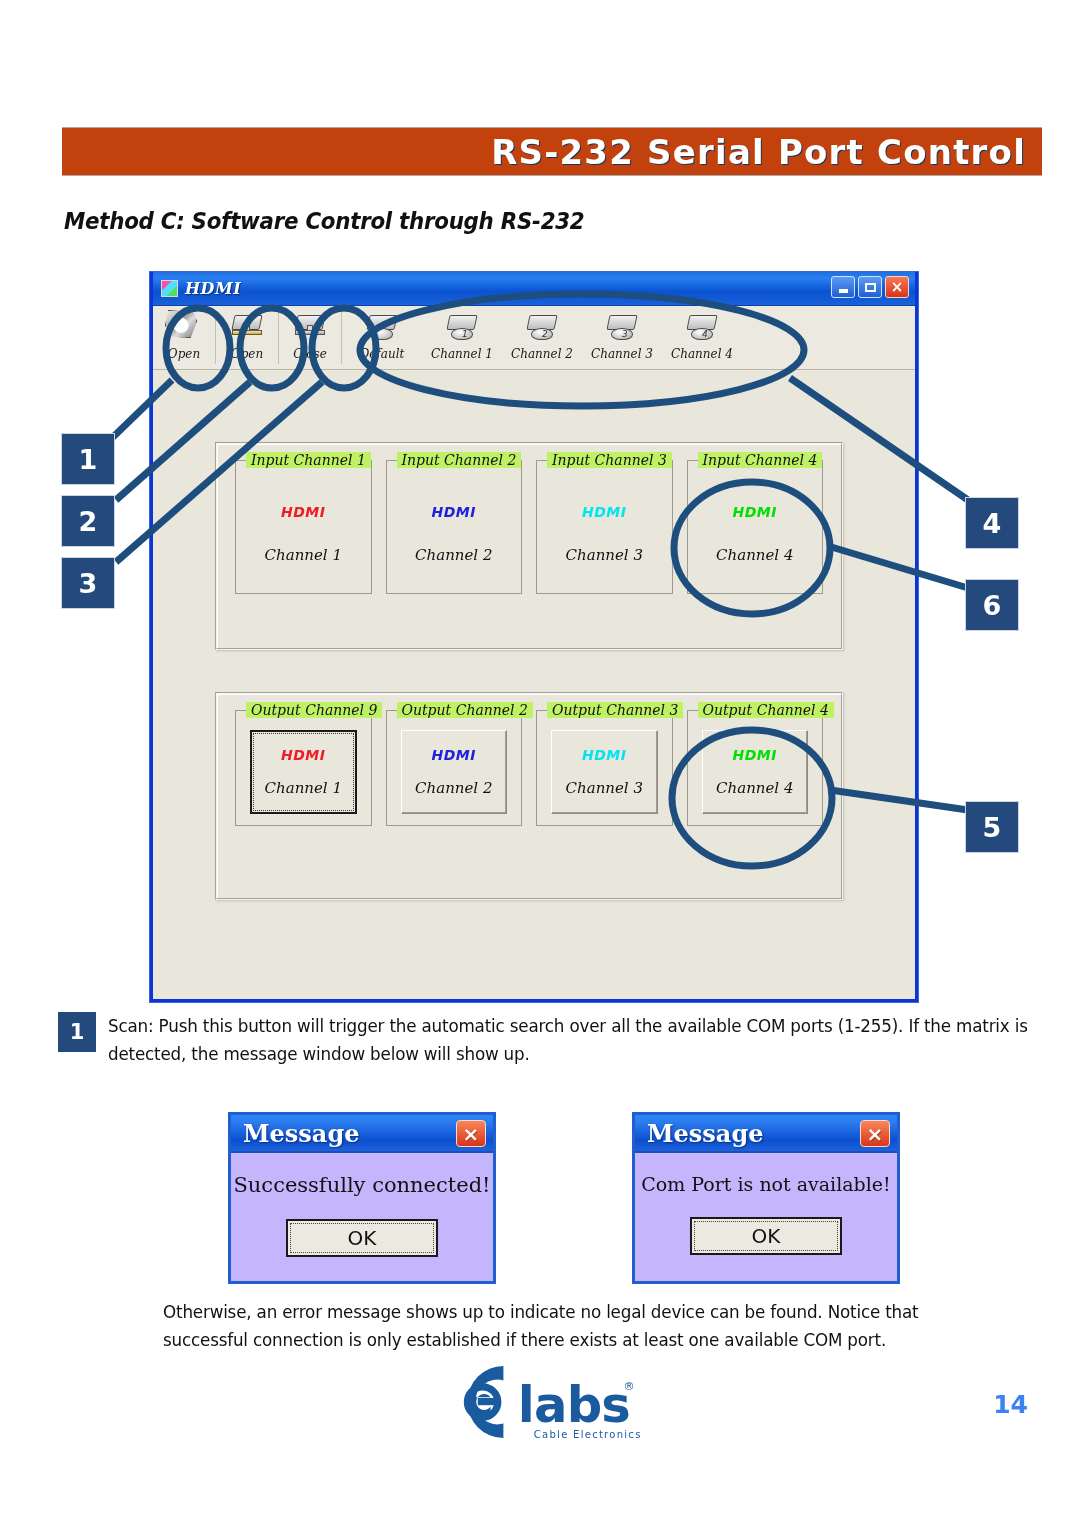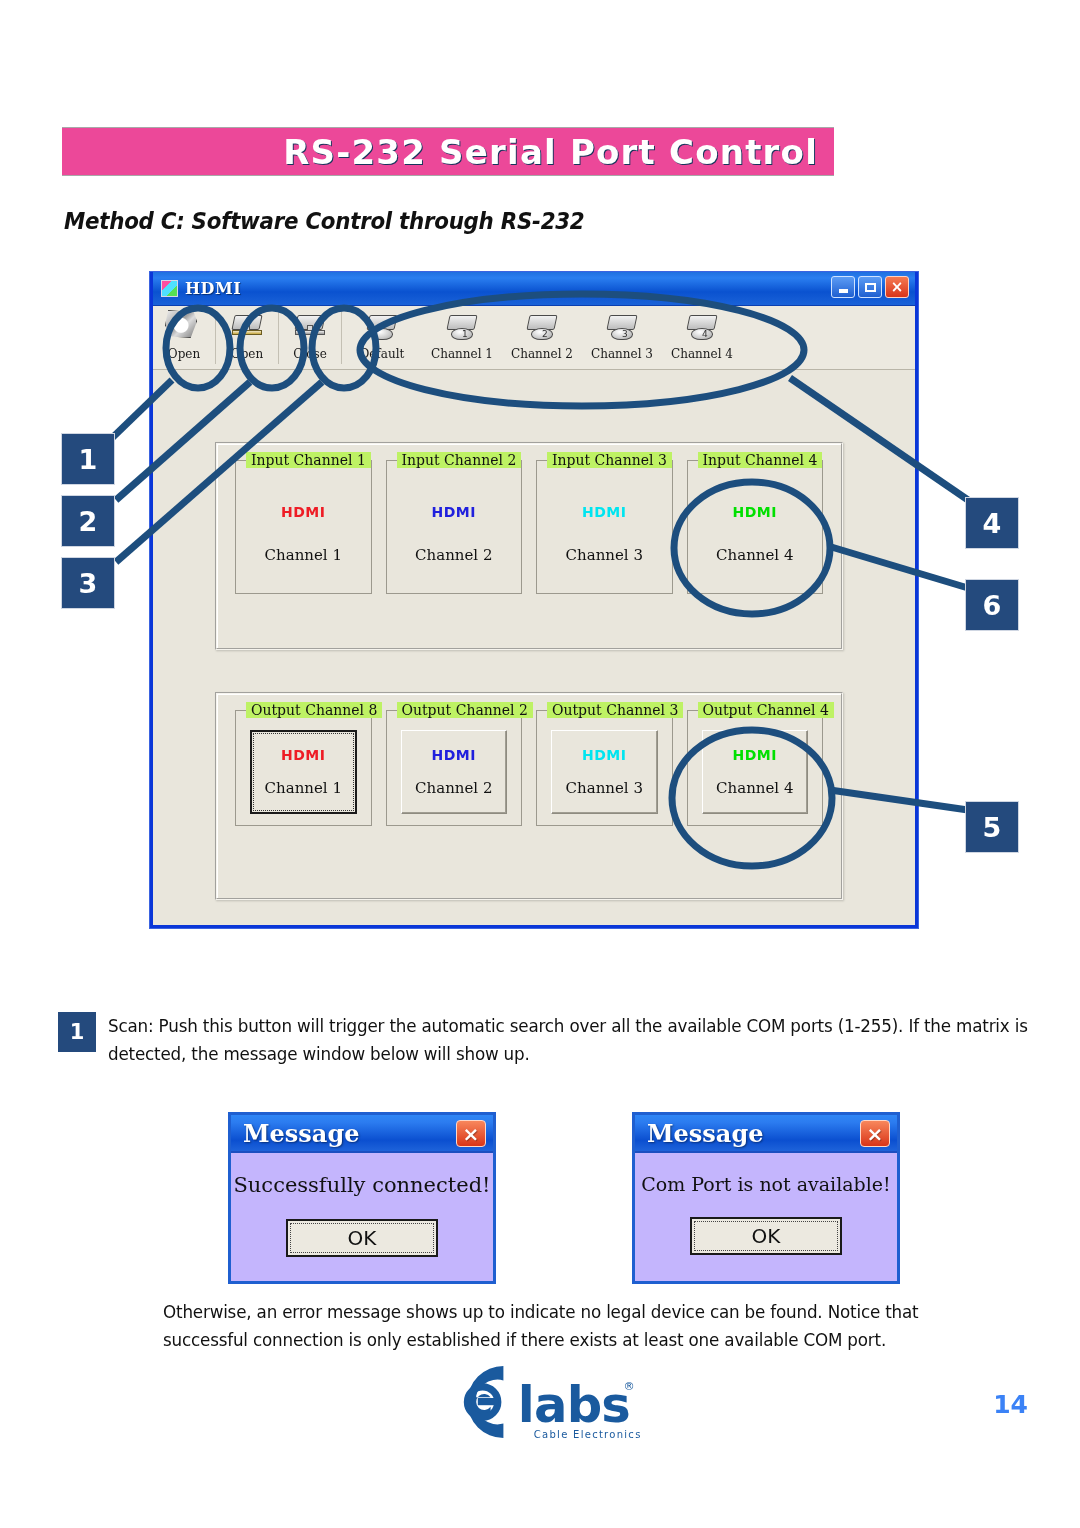--- a/index.html
+++ b/index.html
@@ -7,22 +7,22 @@
   body {
     width:1080px; height:1528px;
     background:#ffffff;
     font-family:"Liberation Sans", sans-serif;
     position:relative;
     overflow:hidden;
   }
 
   
   .banner {
-    position:absolute; left:62px; top:127px; width:772px; height:49px;
-    background:#ec4899;
+    position:absolute; left:62px; top:127px; width:980px; height:49px;
+    background:#c2410c;
     border-top:1px solid #a8a8a8;
     border-bottom:1px solid #a8a8a8;
   }
   .banner-title {
     position:absolute; right:16px; top:50%; transform:translateY(-50%);
     color:#ffffff;
     font-family:"DejaVu Sans", sans-serif;
     font-size:34px; font-weight:bold; letter-spacing:1.2px;
     white-space:nowrap;
     text-shadow:1px 1px 0 #16355c;
@@ -31,25 +31,26 @@
   .section-head {
     position:absolute; left:64px; top:208px;
     font-family:"DejaVu Sans", sans-serif;
     font-size:23px; font-style:italic; font-weight:bold;
     color:#111; letter-spacing:-0.3px;
     transform:scaleX(0.93); transform-origin:left center;
   }
 
   
   .win {
-    position:absolute; left:150px; top:272px; width:768px; height:656px;
+    position:absolute; left:150px; top:272px; width:768px; height:730px;
     background:#e9e6dc;
     border:3px solid #0a36d8;
     border-top:none;
     box-shadow:0 0 0 1px #3b63e0;
+    font-style:italic;
   }
   .win-title {
     height:34px; width:100%;
     background:linear-gradient(to bottom,#1f6fe0 0%,#2a7ef0 18%,#0a52d0 60%,#1a62d8 100%);
     display:flex; align-items:center;
     position:relative;
     border-bottom:1px solid #0b3fb0;
   }
   .win-ico {
     width:17px; height:17px; margin-left:8px; margin-right:7px;
@@ -396,21 +397,21 @@
           <div class="hdmi-logo" style="color:#00e000">HDMI</div>
           <div class="chan-txt">Channel 4</div>
         </div>
       </div>
     </div>
   </div>
 
   <div class="panel" style="left:62px; top:420px; width:628px; height:208px;">
     <div class="chan-row">
       <div class="gbox">
-        <div class="gbox-title">Output Channel 8</div>
+        <div class="gbox-title">Output Channel 9</div>
         <div class="gbox-out-in">
           <div class="outbtn focus">
             <div class="hdmi-logo" style="color:#ee1c25">HDMI</div>
             <div class="chan-txt">Channel 1</div>
           </div>
         </div>
       </div>
       <div class="gbox">
         <div class="gbox-title">Output Channel 2</div>
         <div class="gbox-out-in">

